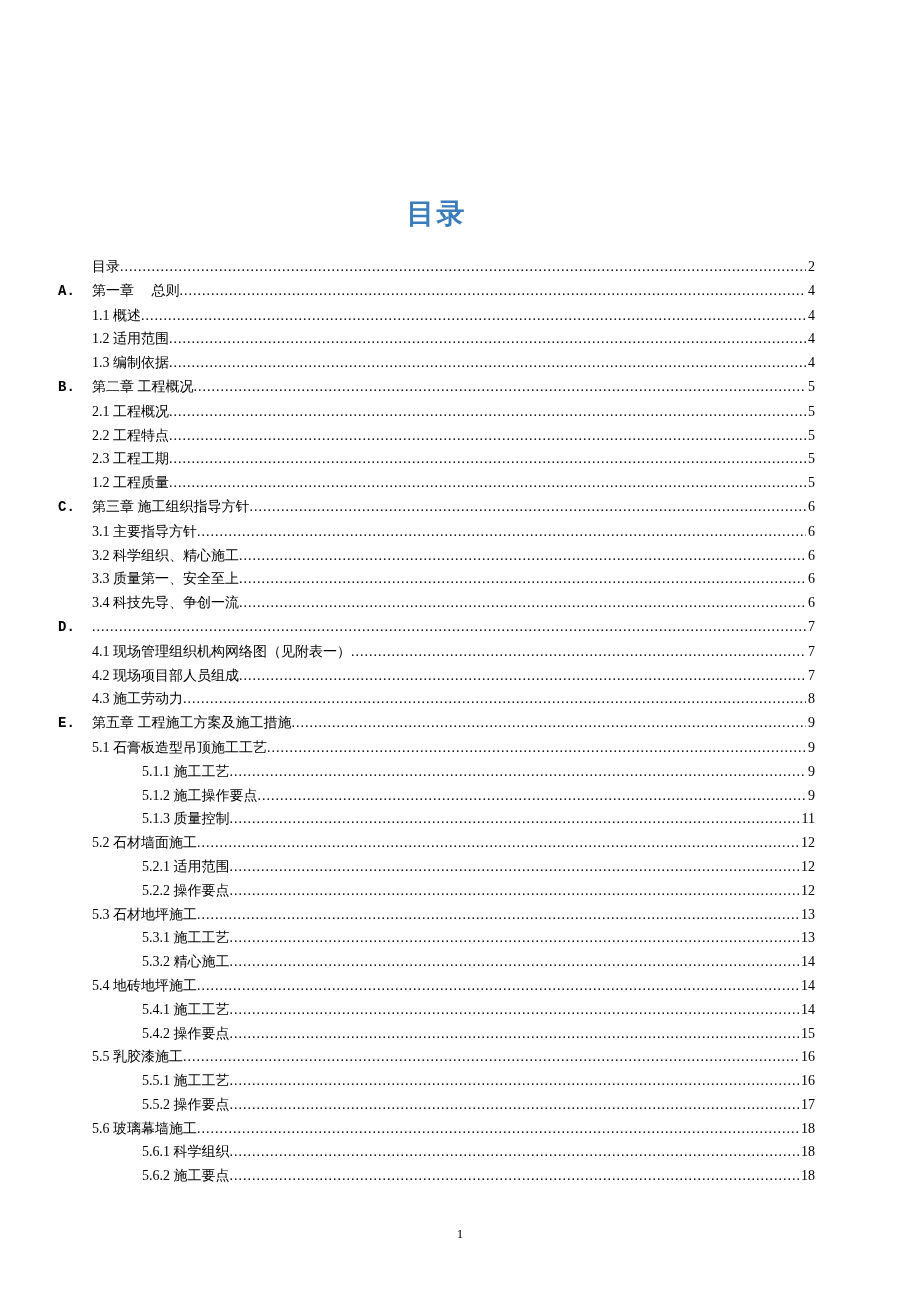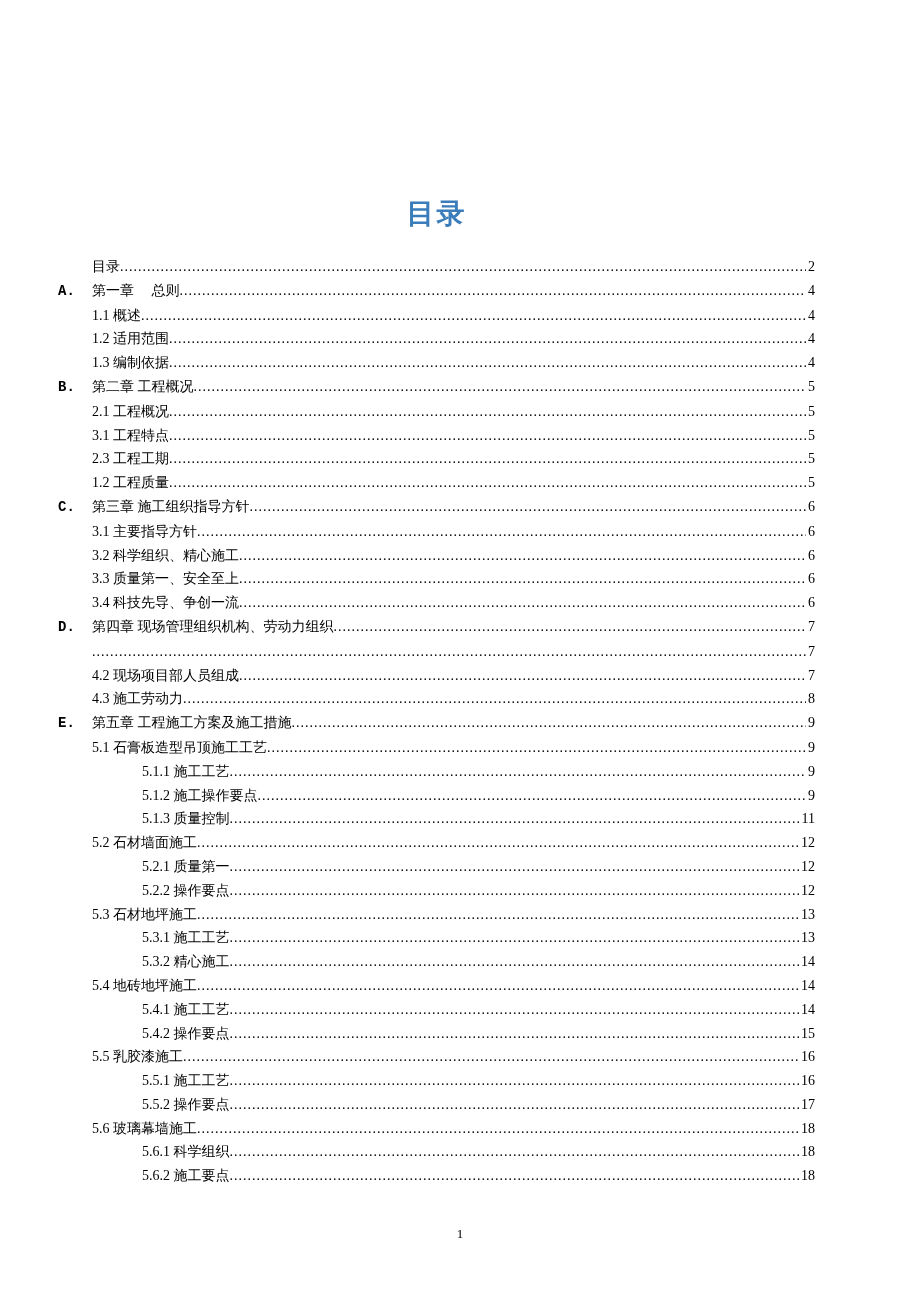--- a/index.html
+++ b/index.html
@@ -110,21 +110,21 @@
         <span class="toc-label bold">第二章  工程概况 </span>
         <span class="toc-leader">........................................................................................................................................................................................................</span>
         <span class="toc-page">5</span>
       </div>
       <div class="toc-line indent-1">
         <span class="toc-label">2.1 工程概况</span>
         <span class="toc-leader">........................................................................................................................................................................................................</span>
         <span class="toc-page">5</span>
       </div>
       <div class="toc-line indent-1">
-        <span class="toc-label">3.1 工程特点</span>
+        <span class="toc-label">2.2 工程特点</span>
         <span class="toc-leader">........................................................................................................................................................................................................</span>
         <span class="toc-page">5</span>
       </div>
       <div class="toc-line indent-1">
         <span class="toc-label">2.3 工程工期</span>
         <span class="toc-leader">........................................................................................................................................................................................................</span>
         <span class="toc-page">5</span>
       </div>
       <div class="toc-line indent-1">
         <span class="toc-label">1.2 工程质量</span>
@@ -152,25 +152,25 @@
         <span class="toc-leader">........................................................................................................................................................................................................</span>
         <span class="toc-page">6</span>
       </div>
       <div class="toc-line indent-1">
         <span class="toc-label">3.4 科技先导、争创一流</span>
         <span class="toc-leader">........................................................................................................................................................................................................</span>
         <span class="toc-page">6</span>
       </div>
       <div class="toc-line indent-0">
         <span class="toc-marker">D.</span>
-        <span class="toc-label bold">第四章  现场管理组织机构、劳动力组织 </span>
         <span class="toc-leader">........................................................................................................................................................................................................</span>
         <span class="toc-page">7</span>
       </div>
       <div class="toc-line indent-1">
+        <span class="toc-label">4.1 现场管理组织机构网络图（见附表一）</span>
         <span class="toc-leader">........................................................................................................................................................................................................</span>
         <span class="toc-page">7</span>
       </div>
       <div class="toc-line indent-1">
         <span class="toc-label">4.2 现场项目部人员组成</span>
         <span class="toc-leader">........................................................................................................................................................................................................</span>
         <span class="toc-page">7</span>
       </div>
       <div class="toc-line indent-1">
         <span class="toc-label">4.3 施工劳动力</span>
@@ -202,21 +202,21 @@
         <span class="toc-label">5.1.3 质量控制</span>
         <span class="toc-leader">........................................................................................................................................................................................................</span>
         <span class="toc-page">11</span>
       </div>
       <div class="toc-line indent-1">
         <span class="toc-label">5.2 石材墙面施工</span>
         <span class="toc-leader">........................................................................................................................................................................................................</span>
         <span class="toc-page">12</span>
       </div>
       <div class="toc-line indent-2">
-        <span class="toc-label">5.2.1 质量第一</span>
+        <span class="toc-label">5.2.1 适用范围</span>
         <span class="toc-leader">........................................................................................................................................................................................................</span>
         <span class="toc-page">12</span>
       </div>
       <div class="toc-line indent-2">
         <span class="toc-label">5.2.2 操作要点</span>
         <span class="toc-leader">........................................................................................................................................................................................................</span>
         <span class="toc-page">12</span>
       </div>
       <div class="toc-line indent-1">
         <span class="toc-label">5.3 石材地坪施工</span>

